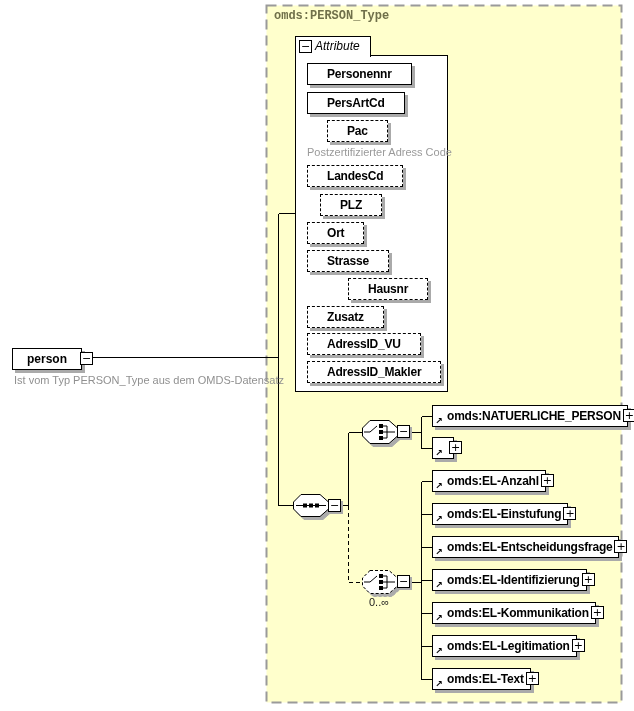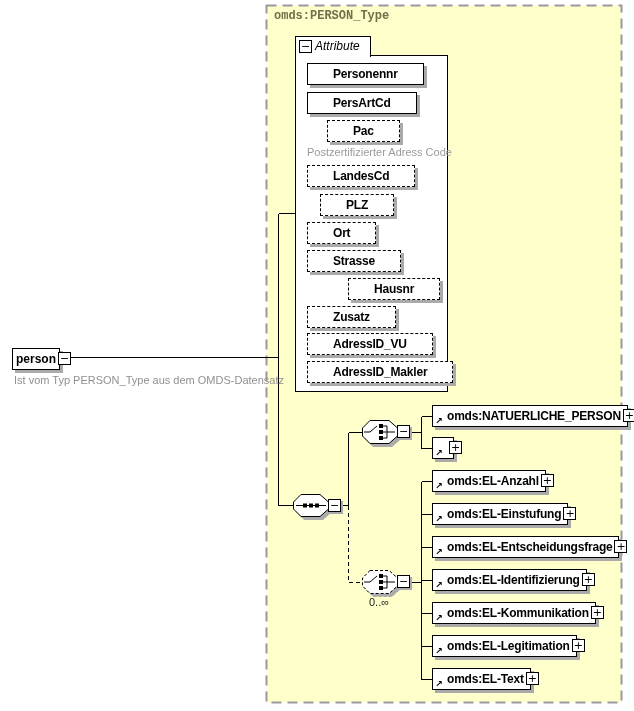--- a/index.html
+++ b/index.html
@@ -19,33 +19,33 @@
   }
   .attr-tab .tab-label{
     position:absolute;left:19px;top:2px;font-style:italic;font-size:12px;white-space:nowrap;
   }
   .attr-content{
     position:absolute;left:295px;top:55px;width:151px;height:335px;
     background:#fff;border:1px solid #000;z-index:2;
   }
   .attr-box{
     position:absolute;height:20px;line-height:20px;border:1px solid #000;background:#fff;
-    box-shadow:3px 3px 0 #aaaaaa;padding:0 25px;font-weight:bold;font-size:12px;
+    box-shadow:3px 3px 0 #aaaaaa;padding:0 19px;font-weight:bold;font-size:12px;
     white-space:nowrap;z-index:4;letter-spacing:-0.2px;
   }
   .attr-box.optional{border-style:dashed;}
   .attr-note{
     position:absolute;left:307px;top:146px;font-size:11px;color:#9a9a9a;
     white-space:nowrap;z-index:4;
   }
   
   .person-box{
     position:absolute;left:12px;top:348px;height:20px;line-height:20px;
     border:1px solid #000;background:#fff;box-shadow:3px 3px 0 #aaaaaa;
-    padding:0 3px;font-weight:bold;font-size:12px;white-space:nowrap;z-index:4;
+    padding:0 14px;font-weight:bold;font-size:12px;white-space:nowrap;z-index:4;
   }
   .person-note{
     position:absolute;left:14px;top:374px;font-size:11px;color:#909090;white-space:nowrap;
   }
   
   .expander{
     position:absolute;width:11px;height:11px;border:1px solid #000;background:#fff;
     font-size:11px;line-height:11px;text-align:center;font-weight:normal;
     font-family:"DejaVu Sans", sans-serif;z-index:5;
   }

